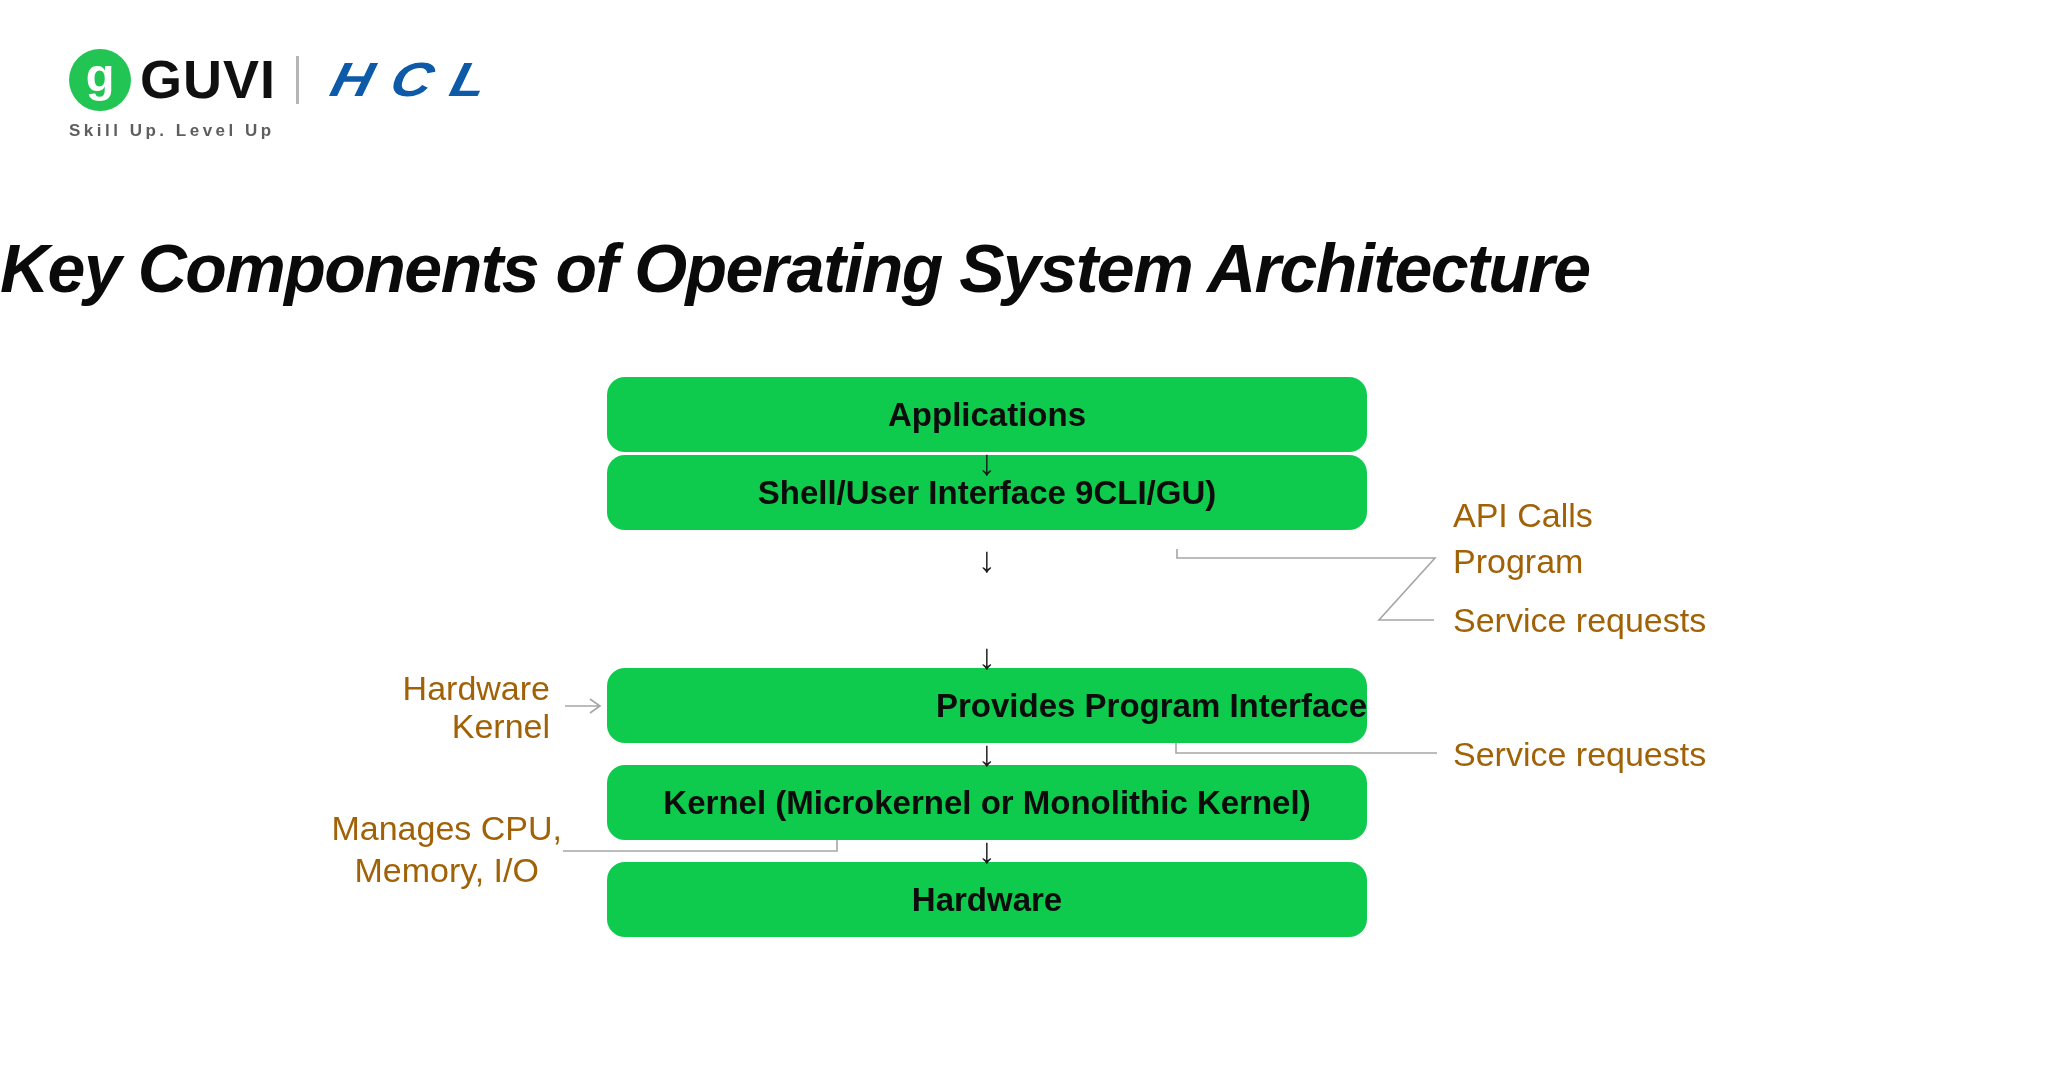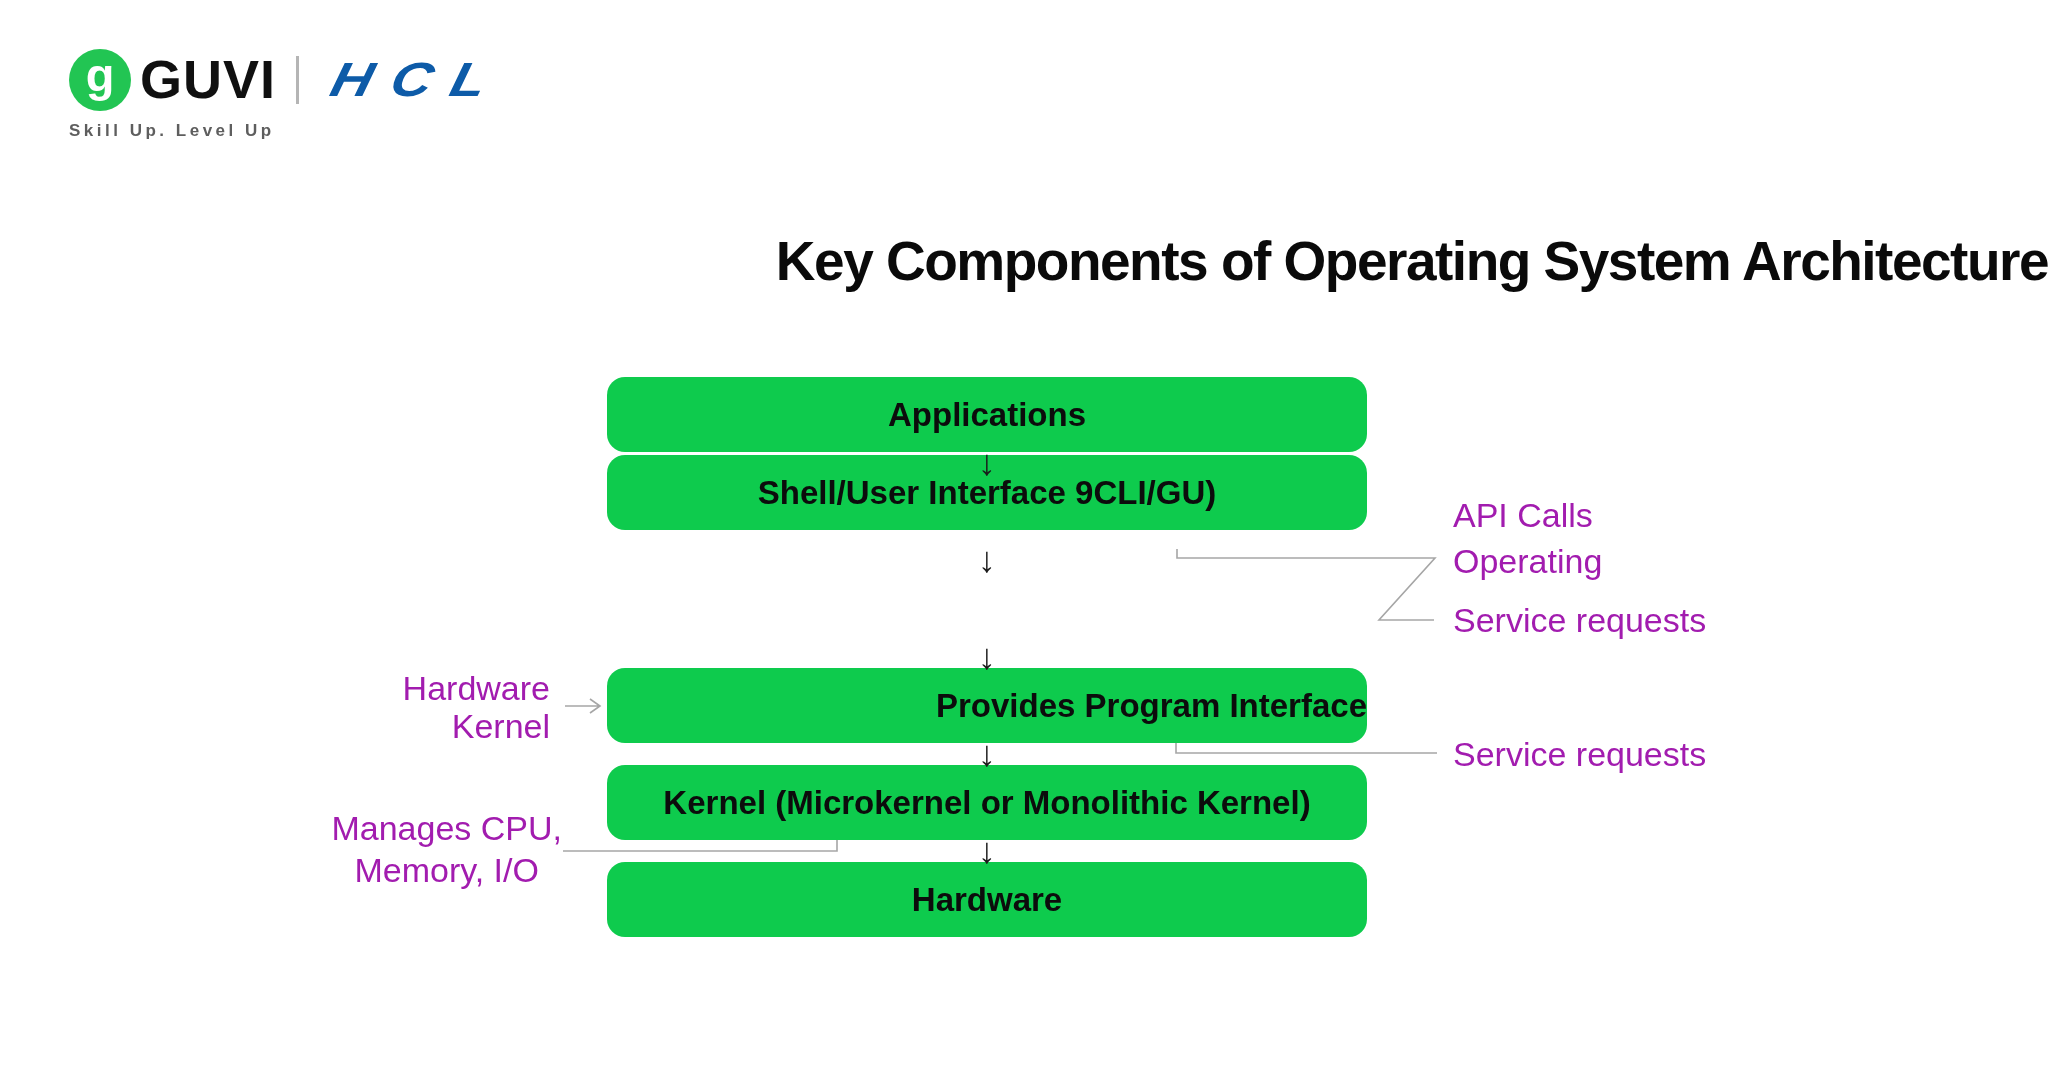--- a/index.html
+++ b/index.html
@@ -26,39 +26,39 @@
     position:absolute;left:326px;top:56px;font-size:48px;font-weight:700;font-style:italic;
     color:#0d5ba8;letter-spacing:16px;line-height:1;transform:skewX(-14deg) scaleX(1.18);
     transform-origin:left bottom;
   }
   .tagline{
     position:absolute;left:69px;top:122px;font-size:17px;font-weight:600;color:#5e5e5e;
     letter-spacing:3.5px;line-height:1;
   }
   
   .title{
-    position:absolute;left:0;right:0;top:234px;text-align:right;
-    font-size:55px;font-weight:700;letter-spacing:-1.5px;color:#0a0a0a;line-height:1;
+    position:absolute;left:0;right:0;top:234px;text-align:left;
+    font-size:68px;font-weight:700;letter-spacing:-1.5px;color:#0a0a0a;line-height:1;font-style:italic;
   }
   
   .flow-box{
     position:absolute;left:607px;width:760px;height:75px;border-radius:18px;
     background:#0ecb4d;display:flex;align-items:center;justify-content:center;
     font-size:33px;font-weight:600;color:#0c0c0c;
   }
   .box-1{top:377px;} .box-2{top:455px;} .box-3{top:571px;}
   .box-4{top:668px;justify-content:flex-end;} .box-5{top:765px;} .box-6{top:862px;}
   
   .down-arrow{
     position:absolute;left:969px;width:36px;text-align:center;
     font-size:36px;line-height:36px;color:#1b1b1b;
   }
   .ga-1{top:445px;} .ga-2{top:542px;} .ga-3{top:639px;} .ga-4{top:736px;} .ga-5{top:833px;}
   
-  .annot{position:absolute;color:#a21caf;font-size:34px;font-weight:400;}
+  .annot{position:absolute;color:#a16207;font-size:34px;font-weight:400;}
   .annot-right{left:1453px;text-align:left;}
   .annot-left{text-align:right;}
   .api-block{top:492px;line-height:46px;}
   .svc-upper{top:599px;line-height:42px;}
   .svc-lower{top:733px;line-height:42px;}
   .hw-block{right:1498px;top:669px;line-height:38px;}
   .mg-block{right:1486px;top:807px;line-height:42px;text-align:center;}
   
   .connector-layer{position:absolute;left:0;top:0;width:2048px;height:1075px;pointer-events:none;}
   .connector-layer path{stroke:#a6a6a6;stroke-width:1.6;fill:none;}
@@ -102,21 +102,21 @@
   </div>
 
   <div class="down-arrow ga-1">↓</div>
   <div class="down-arrow ga-2">↓</div>
   <div class="down-arrow ga-3">↓</div>
   <div class="down-arrow ga-4">↓</div>
   <div class="down-arrow ga-5">↓</div>
 
   <div class="annot annot-right api-block">
     <div>API Calls</div>
-    <div>Operating</div>
+    <div>Program</div>
   </div>
   <div class="annot annot-right svc-upper">Service requests</div>
   <div class="annot annot-right svc-lower">Service requests</div>
 
   <div class="annot annot-left hw-block">
     <div>Hardware</div>
     <div>Kernel</div>
   </div>
   <div class="annot annot-left mg-block">
     <div>Manages CPU,</div>

